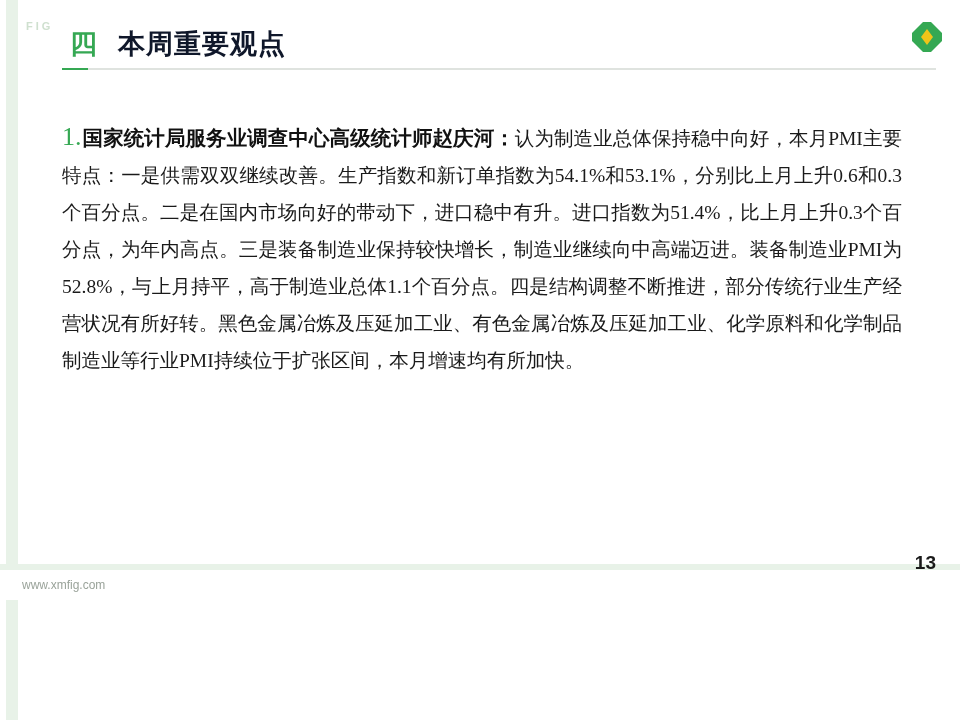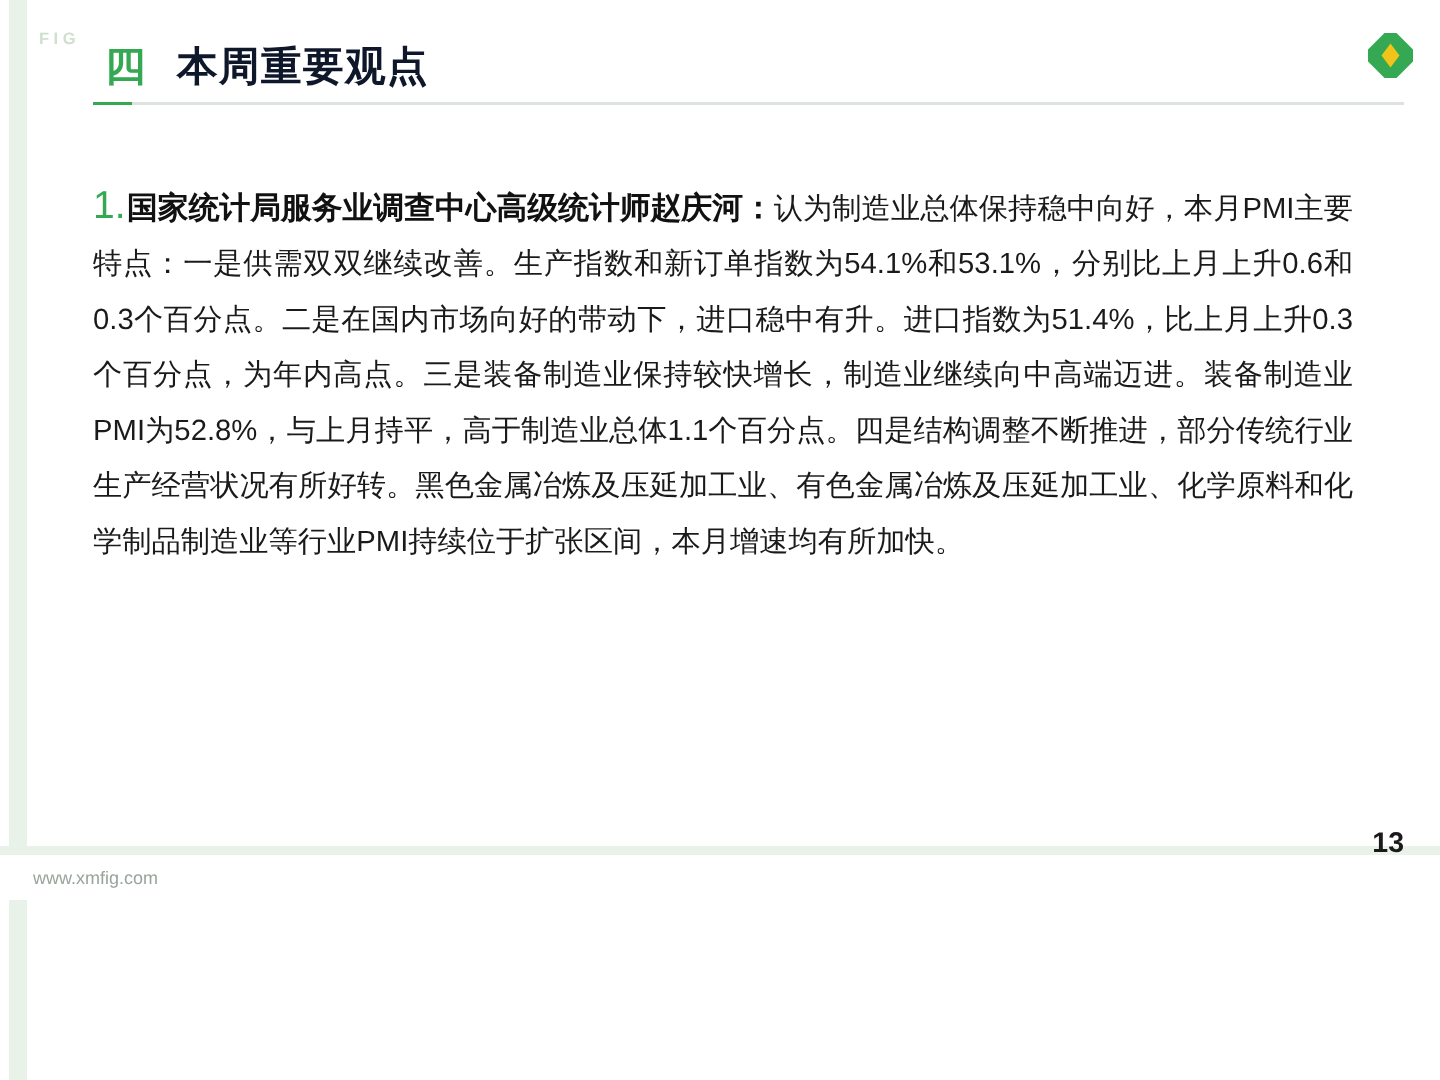--- a/index.html
+++ b/index.html
@@ -104,20 +104,21 @@
     width: 840px;
   }
   .para {
     margin-bottom: 18px;
   }
   .para-line {
     font-size: 19.5px;
     line-height: 37px;
     color: #1a1a1a;
     text-align: justify;
+    font-family: Liberation Serif, serif;
   }
   .p-index {
     font-size: 26px;
     color: #35a853;
     font-weight: normal;
     vertical-align: baseline;
     margin-right: 1px;
   }
   .p-lead {
     font-weight: bold;

